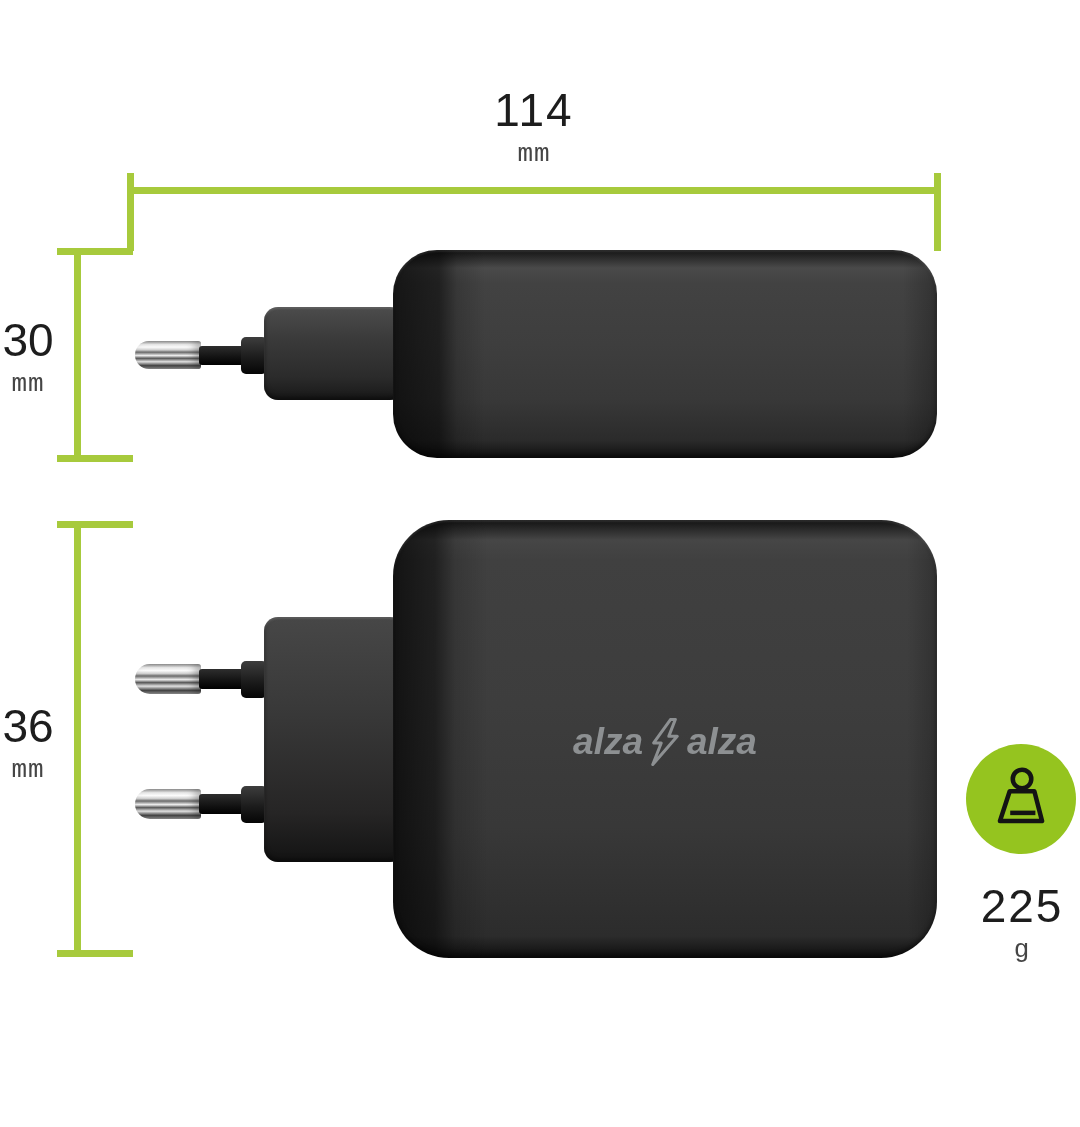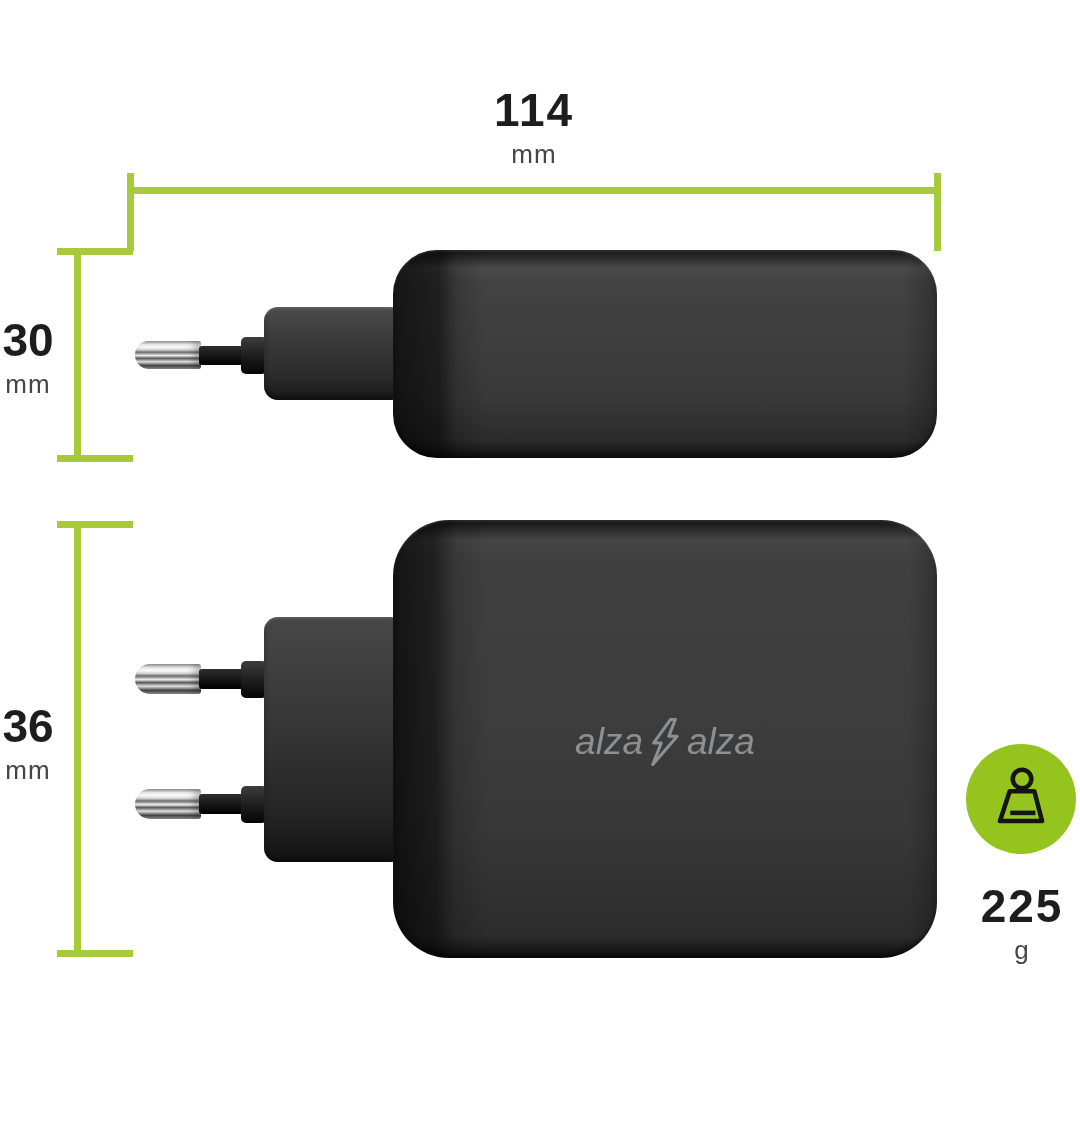--- a/index.html
+++ b/index.html
@@ -7,24 +7,24 @@
     position:relative;width:1080px;height:1127px;background:#ffffff;overflow:hidden;
     font-family:"Liberation Sans",sans-serif;
   }
   
   .dim{position:absolute;background:#a7ca3c;}
   .dim.h{height:7px;}
   .dim.v{width:7px;}
   
   .dim-label{position:absolute;text-align:center;}
   .dim-label .num{
-    font-size:46px;font-weight:700;color:#1d1d1d;line-height:1.05;letter-spacing:2px;
+    font-size:46px;font-weight:400;color:#1d1d1d;line-height:1.05;letter-spacing:2px;
   }
   .dim-label .unit{
-    font-size:26px;font-weight:400;color:#454545;line-height:1;margin-top:7px;letter-spacing:1px;
+    font-size:26px;font-weight:400;color:#454545;line-height:1;margin-top:7px;letter-spacing:1px;font-family:Liberation Mono, monospace;
   }
   
   .body{
     position:absolute;
     box-shadow:inset 0 2px 2px rgba(255,255,255,.10), inset 0 -3px 5px rgba(0,0,0,.45);
   }
   .body.side{
     left:393px;top:250px;width:544px;height:208px;border-radius:44px;
     background:
       linear-gradient(90deg, rgba(0,0,0,.68) 0px, rgba(0,0,0,.52) 46px, rgba(0,0,0,.16) 64px, rgba(0,0,0,0) 92px),
@@ -60,21 +60,21 @@
     border-radius:3px;
   }
   .pin-collar{
     position:absolute;border-radius:5px;
     background:linear-gradient(180deg,#3d3d3d,#1c1c1c 55%,#050505);
   }
   
   .logo{
     position:absolute;left:0;right:0;top:196px;height:52px;
     display:flex;align-items:center;justify-content:center;gap:6px;
-    color:#8d9092;font-size:37px;font-weight:400;font-style:italic;letter-spacing:0px;
+    color:#8d9092;font-size:37px;font-weight:700;font-style:italic;letter-spacing:0px;
   }
   .logo .bolt{width:32px;height:48px;}
   
   .weight-badge{
     position:absolute;left:966px;top:744px;width:110px;height:110px;border-radius:50%;
     background:#95c41f;display:flex;align-items:center;justify-content:center;
   }
   .weight-badge svg{width:74px;height:74px;}
 </style>
 </head>

